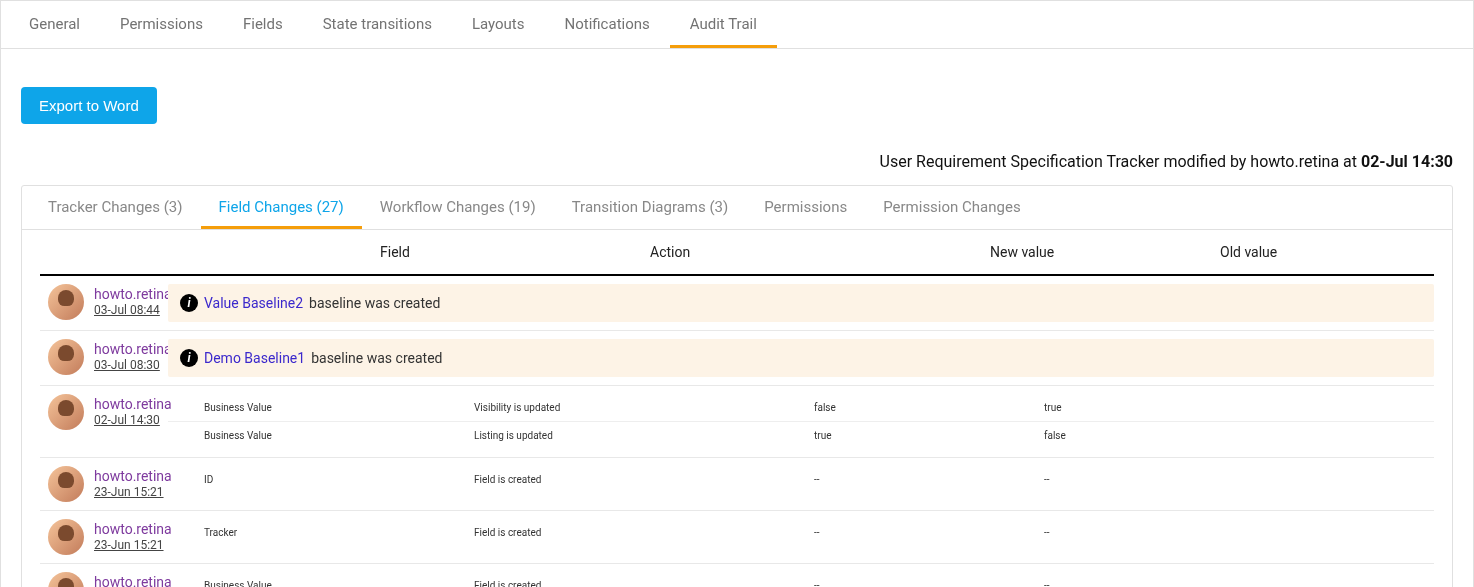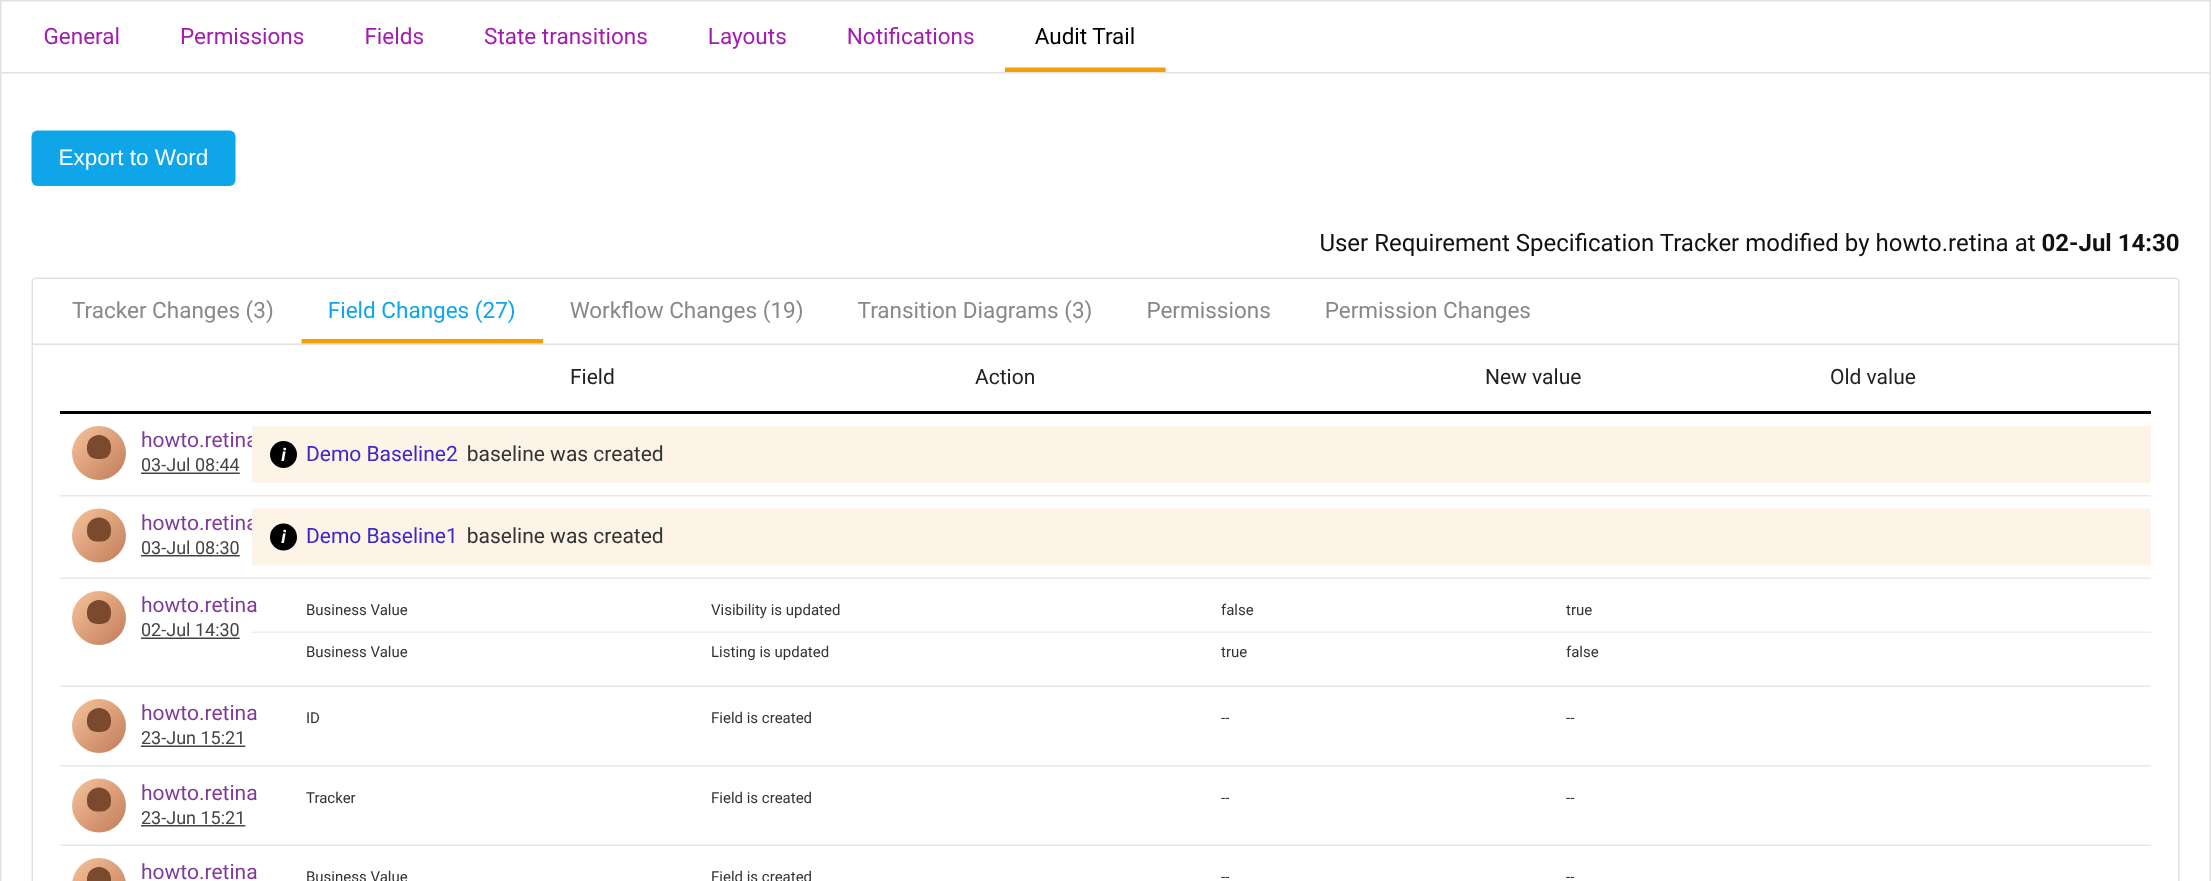--- a/index.html
+++ b/index.html
@@ -13,26 +13,26 @@
   .outer {
     border: 1px solid #e0e0e0;
   }
   .top-tabs {
     display: flex;
     border-bottom: 1px solid #e0e0e0;
     padding-left: 8px;
   }
   .top-tab {
     padding: 14px 20px 12px 20px;
-    color: #a21caf;
+    color: #737373;
     cursor: pointer;
     font-size: 15px;
   }
   .top-tab.active {
-    color: #000000;
+    color: #737373;
     border-bottom: 3px solid #f59e0b;
   }
   .content {
     padding: 16px 20px 0 20px;
   }
   .export-btn {
     background: #0ea5e9;
     color: #fff;
     border: none;
     padding: 10px 18px;
@@ -211,21 +211,21 @@
             <div class="row">
               <div class="user-cell">
                 <div class="avatar"></div>
                 <div class="user-meta">
                   <div class="user-name">howto.retina</div>
                   <div class="user-time">03-Jul 08:44</div>
                 </div>
               </div>
               <div class="baseline-banner">
                 <span class="info-icon">i</span>
-                <span class="baseline-link">Demo Baseline2</span>
+                <span class="baseline-link">Value Baseline2</span>
                 <span class="baseline-text"> baseline was created</span>
               </div>
             </div>
             <div class="row">
               <div class="user-cell">
                 <div class="avatar"></div>
                 <div class="user-meta">
                   <div class="user-name">howto.retina</div>
                   <div class="user-time">03-Jul 08:30</div>
                 </div>

